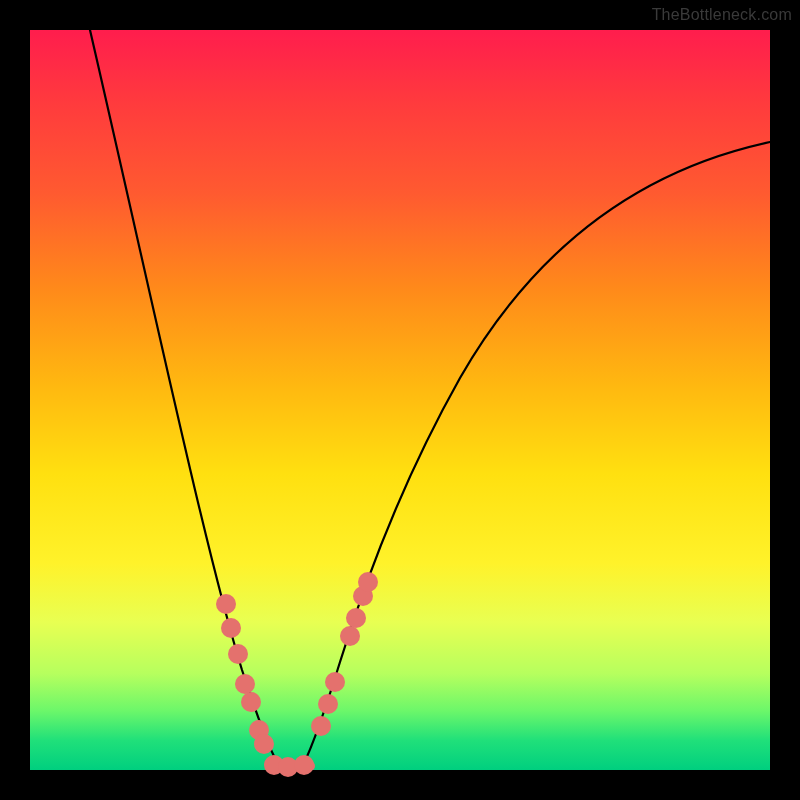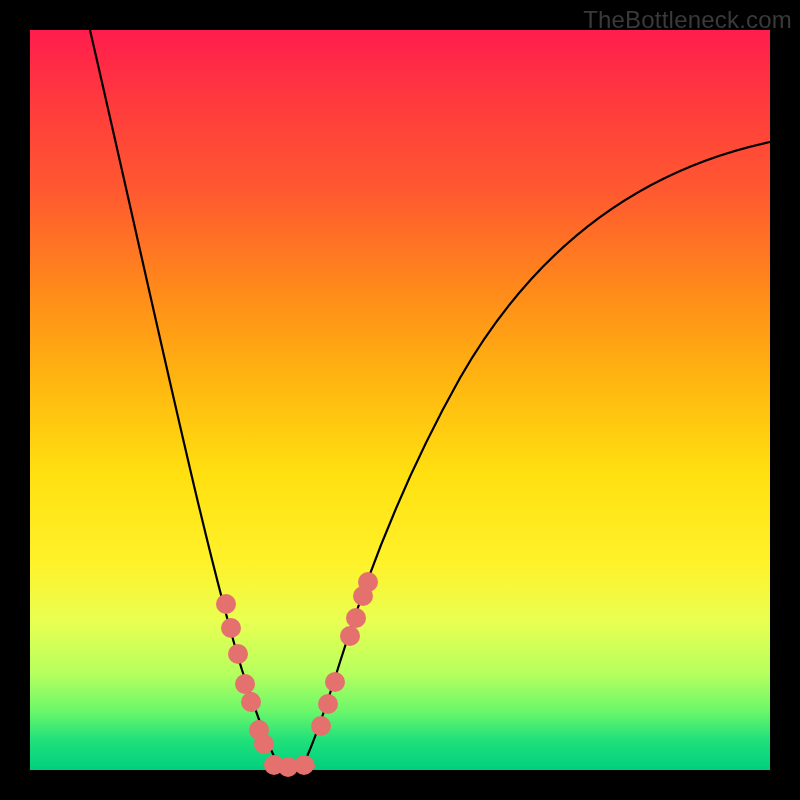--- a/index.html
+++ b/index.html
@@ -38,21 +38,21 @@
       #6cf76a 92%,
       #20e07a 96%,
       #00cf7f 100%
     );
   }
   .watermark {
     position: absolute;
     top: 6px;
     right: 8px;
     color: #3a3a3a;
-    font-size: 24px;
+    font-size: 16px;
     font-weight: 500;
     letter-spacing: 0.2px;
     pointer-events: none;
     user-select: none;
   }
   svg.curves {
     position: absolute;
     inset: 0;
     width: 100%;
     height: 100%;

